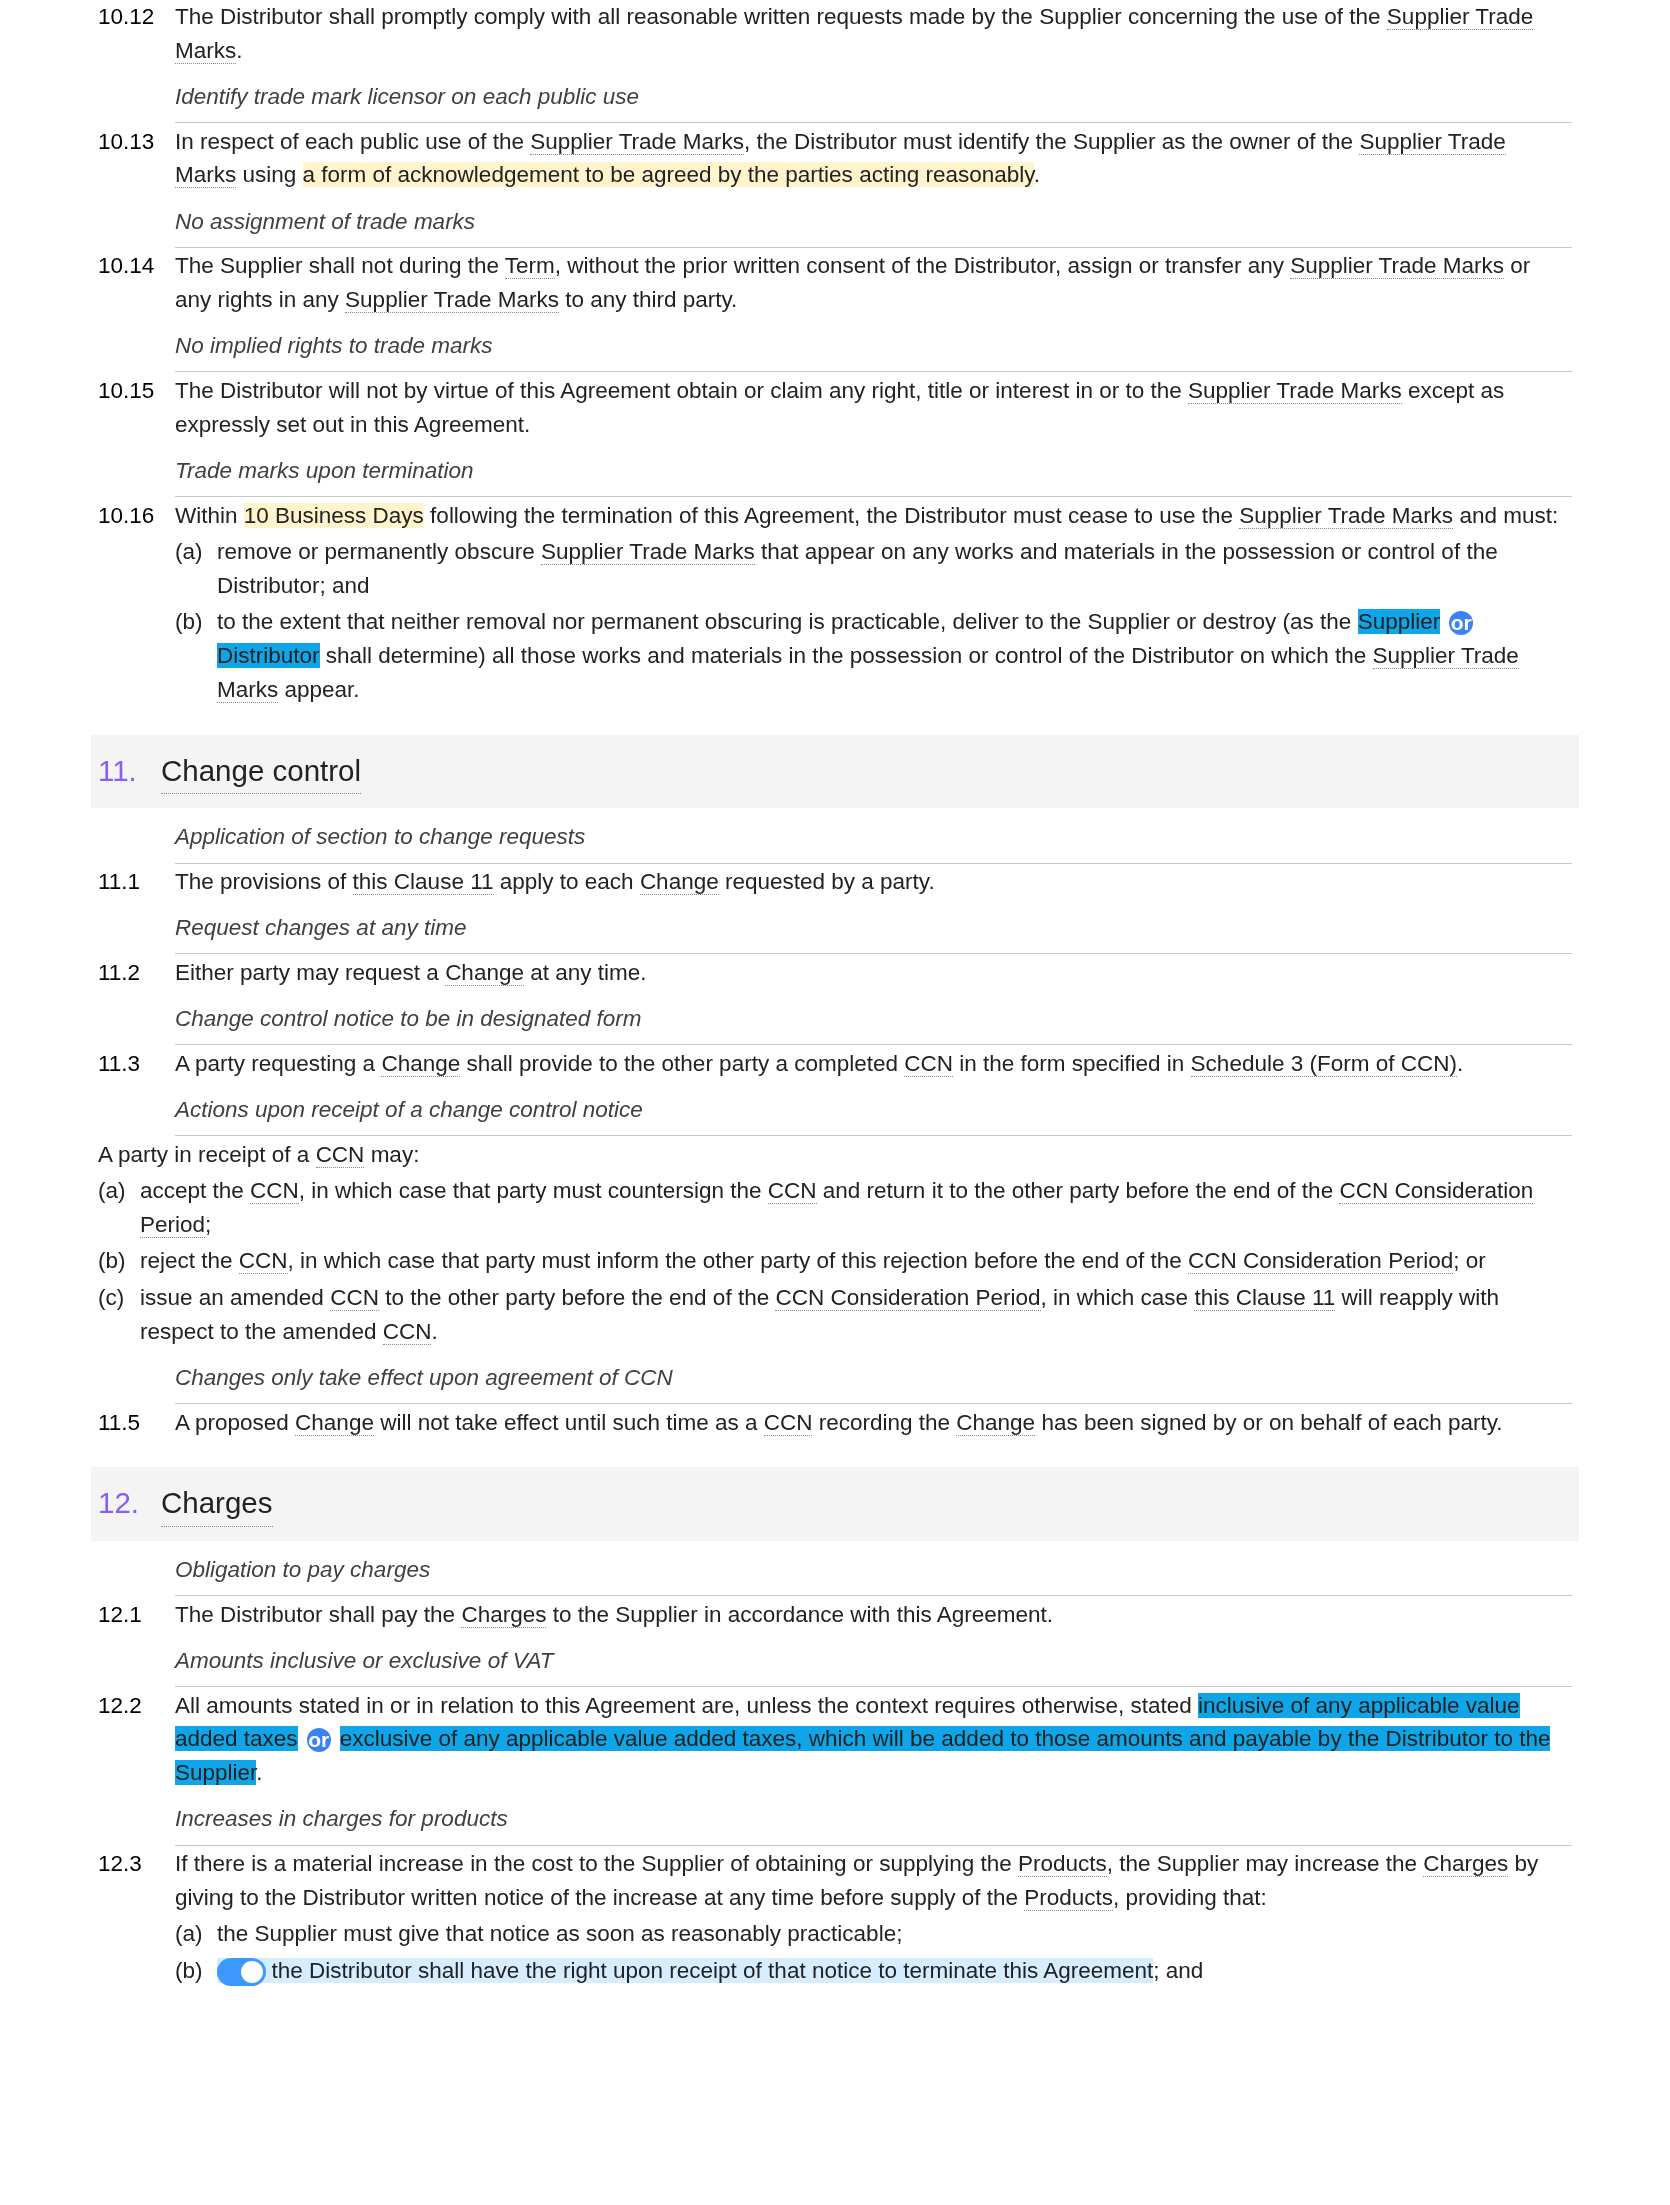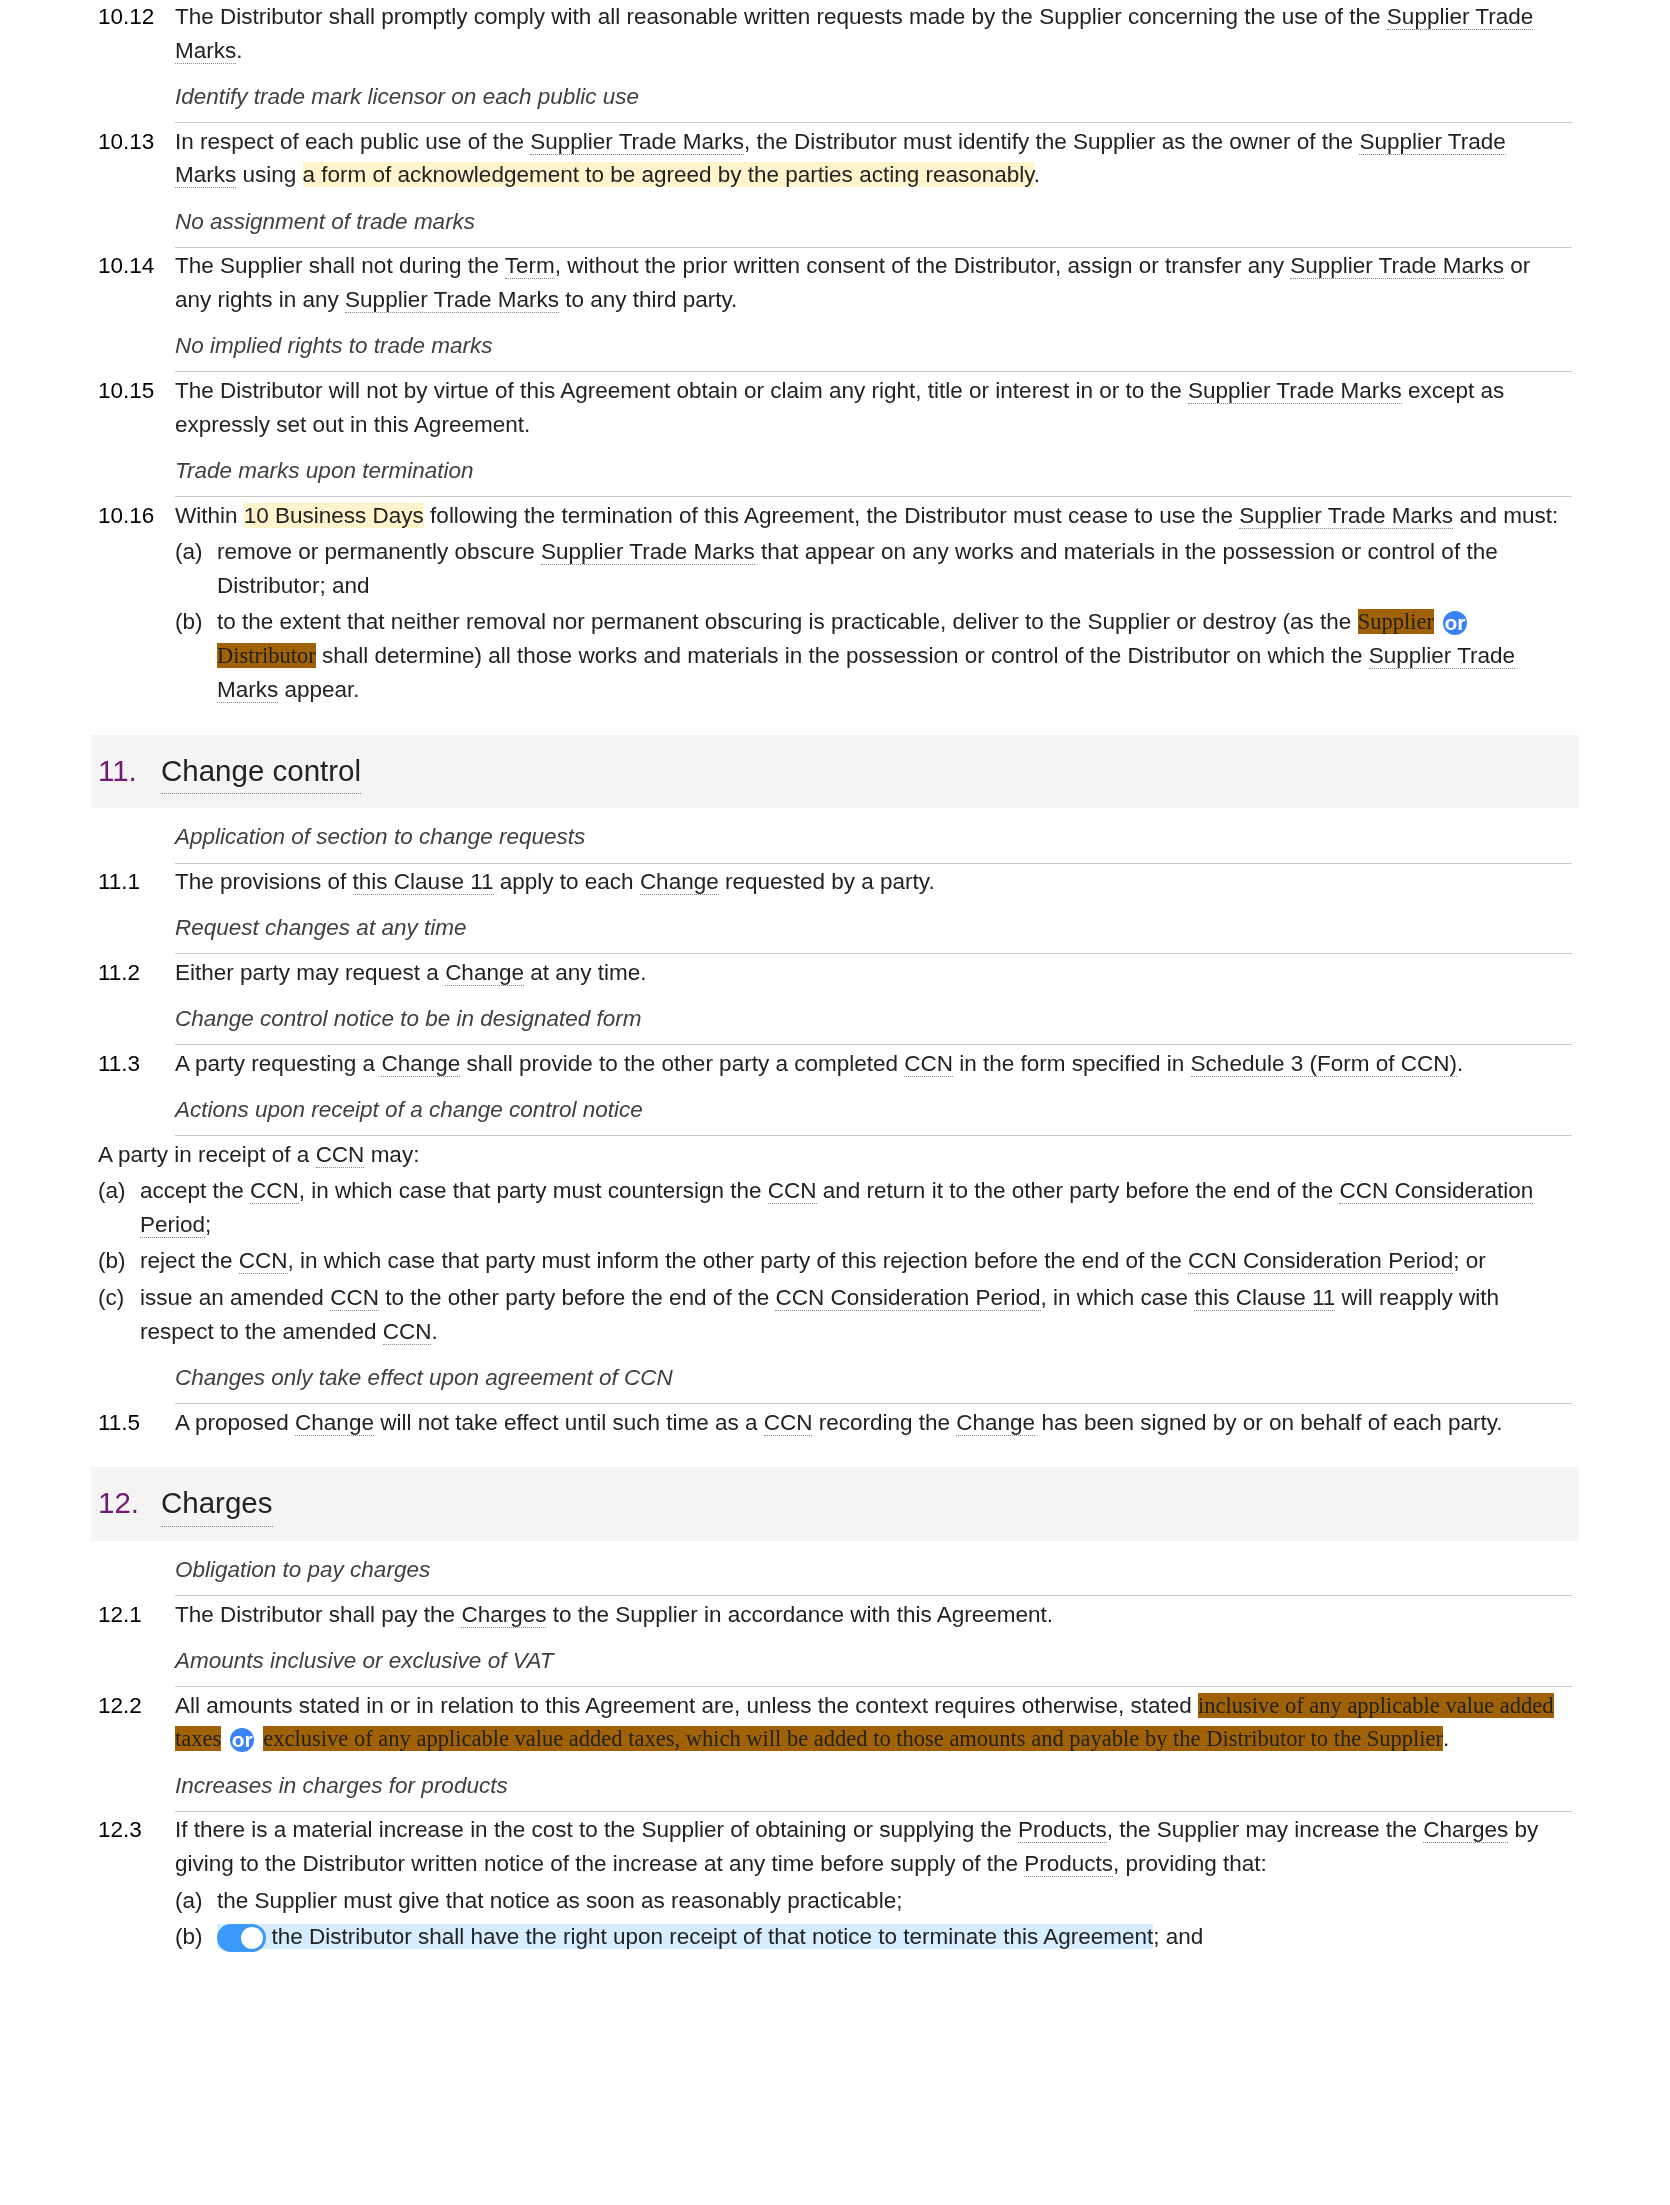--- a/index.html
+++ b/index.html
@@ -39,31 +39,31 @@
     margin-bottom: 7px;
     margin-left: -7px;
     margin-right: -7px;
   }
   .section-header .sec-num {
     flex: 0 0 70px;
     font-size: 29.5px;
     font-weight: 400;
     text-align: left;
     padding-left: 7px;
-    color: #701a75;
+    color: #8b5cf6;
   }
   .section-header .sec-title {
     font-size: 29.5px;
     font-weight: 400;
     color: #222;
     border-bottom: 1.4px dotted #888;
   }
   .term { border-bottom: 1.4px dotted #888; }
   .hl-yellow { background: #fff4cc; }
-  .hl-pink { background: #a16207; font-family: Liberation Serif, serif; }
+  .hl-pink { background: #0ea5e9; }
   .hl-blue { background: #d6ecff; }
   .badge-or {
     display: inline-block;
     background: #3b82f6;
     color: #fff;
     font-size: 21px;
     font-weight: bold;
     border-radius: 50%;
     width: 24px;
     height: 24px;

